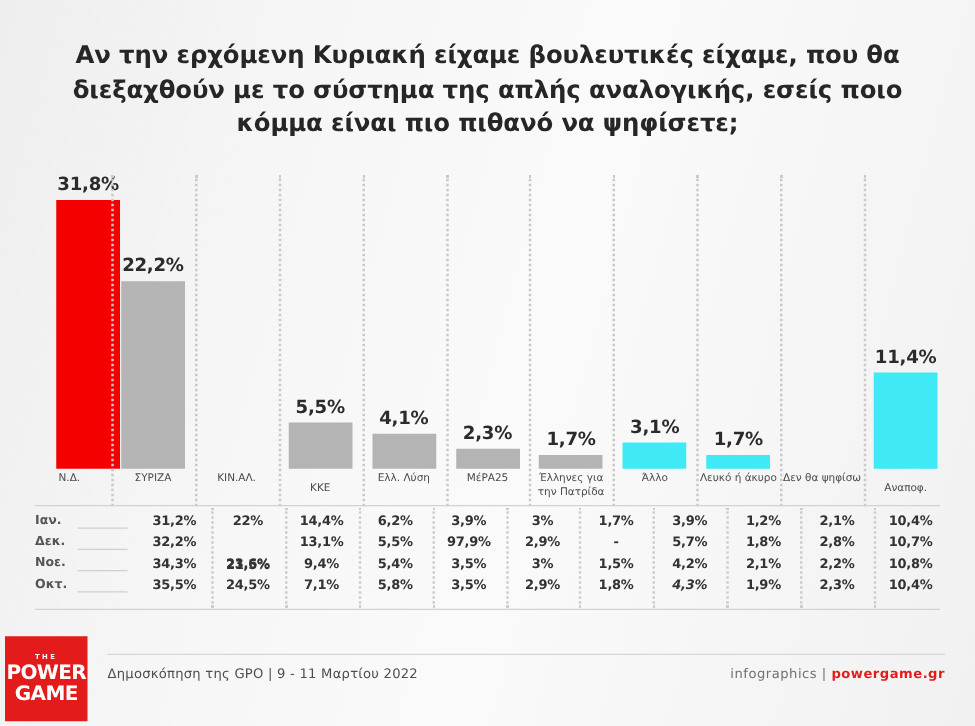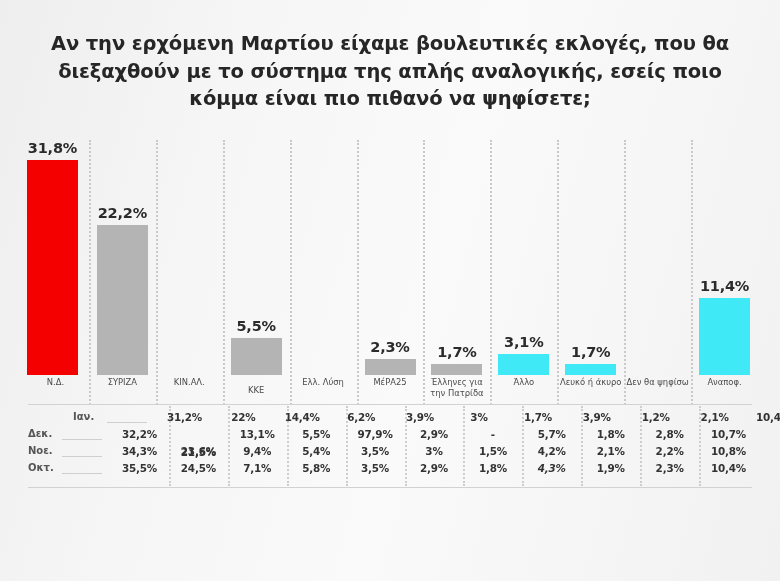--- a/index.html
+++ b/index.html
@@ -146,39 +146,43 @@
     font-size:10.5px;color:#707070;letter-spacing:.4px;
   }
   .credit b{color:#e31b1b;font-weight:bold;letter-spacing:.4px;}
 </style>
 </head>
 <body>
 
 <div id="root">
 
   <div class="title-wrap">
-    <h1 class="title">Αν την ερχόμενη Μαρτίου είχαμε βουλευτικές εκλογές, που θα διεξαχθούν με το σύστημα της απλής αναλογικής, εσείς ποιο κόμμα είναι πιο πιθανό να ψηφίσετε;</h1>
+    <h1 class="title">Αν την ερχόμενη Κυριακή είχαμε βουλευτικές είχαμε, που θα διεξαχθούν με το σύστημα της απλής αναλογικής, εσείς ποιο κόμμα είναι πιο πιθανό να ψηφίσετε;</h1>
   </div>
 
   <div class="chart" id="chart">
-      <div class="col" style="left: 5px; width: 51px;">
+      <div class="col" style="left: 23px; width: 51px;">
         <div class="bar red" style="height: 215px;"></div>
         <div class="val" style="bottom: 219px;">31,8%</div>
       </div>
       <div class="col" style="left: 74.8636px; width: 51px;">
         <div class="bar gray" style="height: 150px;"></div>
         <div class="val" style="bottom: 154px;">22,2%</div>
       </div>
       <div class="divider" style="left: 66.9091px;"></div>
       <div class="divider" style="left: 133.818px;"></div>
       <div class="col" style="left: 208.682px; width: 51px;">
         <div class="bar gray" style="height: 37px;"></div>
         <div class="val" style="bottom: 41px;">5,5%</div>
       </div>
       <div class="divider" style="left: 200.727px;"></div>
+      <div class="col" style="left: 275.591px; width: 51px;">
+        <div class="bar gray" style="height: 28px;"></div>
+        <div class="val" style="bottom: 32px;">4,1%</div>
+      </div>
       <div class="divider" style="left: 267.636px;"></div>
       <div class="col" style="left: 342.5px; width: 51px;">
         <div class="bar gray" style="height: 16px;"></div>
         <div class="val" style="bottom: 20px;">2,3%</div>
       </div>
       <div class="divider" style="left: 334.545px;"></div>
       <div class="col" style="left: 409.409px; width: 51px;">
         <div class="bar gray" style="height: 11px;"></div>
         <div class="val" style="bottom: 15px;">1,7%</div>
       </div>
@@ -205,37 +209,37 @@
       <div class="cat" style="left: 2px; width: 62.9091px;">Ν.Δ.</div>
       <div class="cat" style="left: 68.9091px; width: 62.9091px;">ΣΥΡΙΖΑ</div>
       <div class="cat" style="left: 135.818px; width: 62.9091px;">ΚΙΝ.ΑΛ.</div>
       <div class="cat" style="left: 202.727px; width: 62.9091px; margin-top: 8px;">ΚΚΕ</div>
       <div class="cat" style="left: 269.636px; width: 62.9091px;">Ελλ. Λύση</div>
       <div class="cat" style="left: 336.545px; width: 62.9091px;">ΜέΡΑ25</div>
       <div class="cat" style="left: 403.455px; width: 62.9091px;">Έλληνες για την Πατρίδα</div>
       <div class="cat" style="left: 470.364px; width: 62.9091px;">Άλλο</div>
       <div class="cat" style="left: 537.273px; width: 62.9091px;">Λευκό ή άκυρο</div>
       <div class="cat" style="left: 604.182px; width: 62.9091px;">Δεν θα ψηφίσω</div>
-      <div class="cat" style="left: 671.091px; width: 62.9091px;">Αναποφ.</div>
+      <div class="cat" style="left: 671.091px; width: 62.9091px; margin-top: 8px;">Αναποφ.</div>
     </div>
 
   <div class="tbl" id="tbl">
     <div class="hline top"></div>
     <div class="hline bottom"></div>
   <div class="vdiv" style="left: 146.909px;"></div>
       <div class="vdiv" style="left: 205.818px;"></div>
       <div class="vdiv" style="left: 264.727px;"></div>
       <div class="vdiv" style="left: 323.636px;"></div>
       <div class="vdiv" style="left: 382.545px;"></div>
       <div class="vdiv" style="left: 441.455px;"></div>
       <div class="vdiv" style="left: 500.364px;"></div>
       <div class="vdiv" style="left: 559.273px;"></div>
       <div class="vdiv" style="left: 618.182px;"></div>
       <div class="vdiv" style="left: 677.091px;"></div>
-      <div class="trow" style="top: 6px; margin-left: 45px;">
+      <div class="trow" style="top: 6px;">
         <div class="rowlabel">Ιαν.</div>
         <div class="leader"></div>
         <div class="cell" style="left: 88px; width: 58.9091px;">31,2%</div>
         <div class="cell" style="left: 146.909px; width: 58.9091px;">22%</div>
         <div class="cell" style="left: 205.818px; width: 58.9091px;">14,4%</div>
         <div class="cell" style="left: 264.727px; width: 58.9091px;">6,2%</div>
         <div class="cell" style="left: 323.636px; width: 58.9091px;">3,9%</div>
         <div class="cell" style="left: 382.545px; width: 58.9091px;">3%</div>
         <div class="cell" style="left: 441.455px; width: 58.9091px;">1,7%</div>
         <div class="cell" style="left: 500.364px; width: 58.9091px;">3,9%</div>
@@ -283,14 +287,24 @@
         <div class="cell" style="left: 323.636px; width: 58.9091px;">3,5%</div>
         <div class="cell" style="left: 382.545px; width: 58.9091px;">2,9%</div>
         <div class="cell" style="left: 441.455px; width: 58.9091px;">1,8%</div>
         <div class="cell" style="left: 500.364px; width: 58.9091px; font-style: italic;">4,3%</div>
         <div class="cell" style="left: 559.273px; width: 58.9091px;">1,9%</div>
         <div class="cell" style="left: 618.182px; width: 58.9091px;">2,3%</div>
         <div class="cell" style="left: 677.091px; width: 58.9091px;">10,4%</div>
       </div>
     </div>
 
+  <div class="footer">
+    <div class="footer-rule"></div>
+    <div class="logo">
+      <div class="the">THE</div>
+      <div class="l1">POWER</div>
+      <div class="l2">GAME</div>
+    </div>
+    <div class="src">Δημοσκόπηση της GPO | 9 - 11 Μαρτίου 2022</div>
+    <div class="credit"><span>infographics | </span><b>powergame.gr</b></div>
+  </div>
 
 </div>
 
 </body></html>

